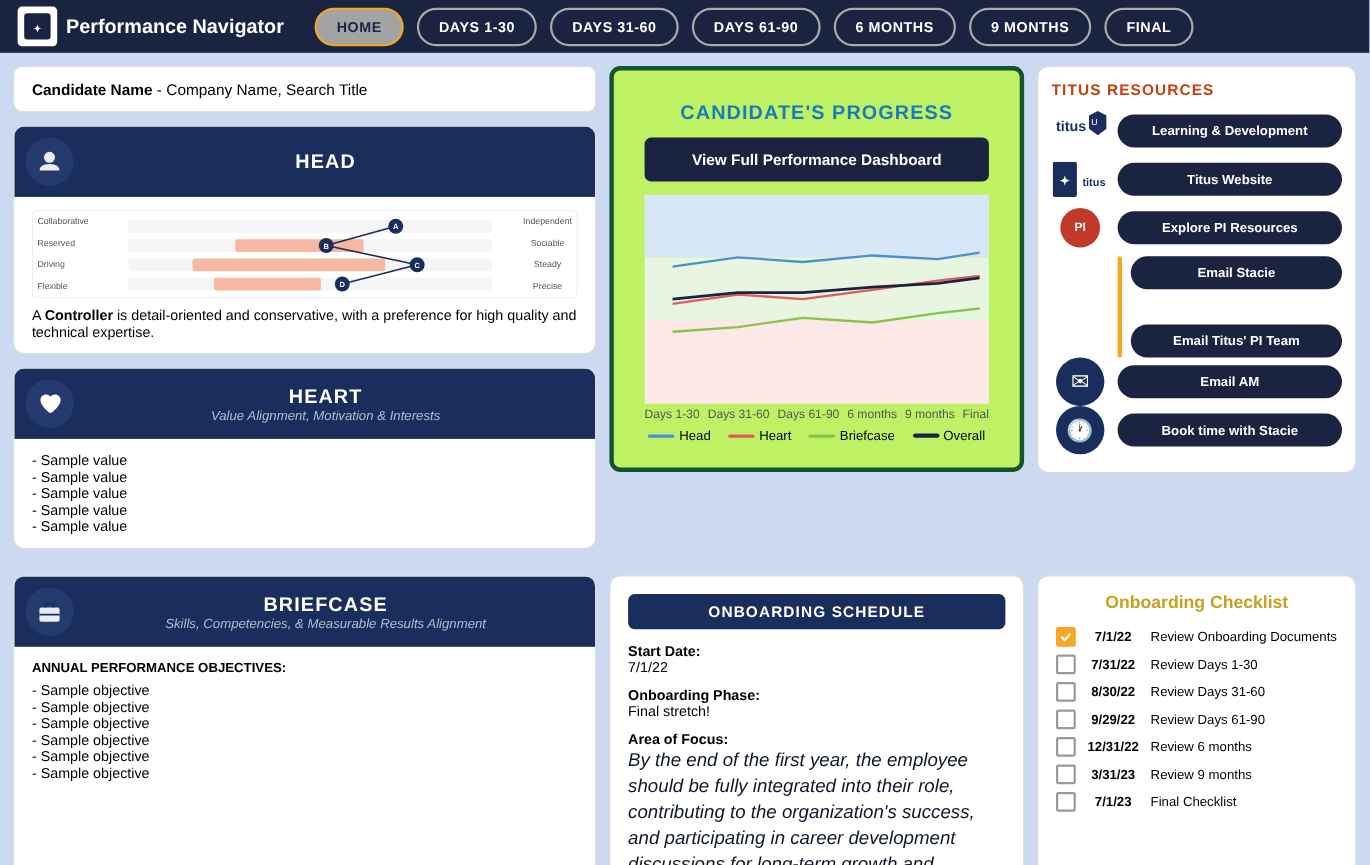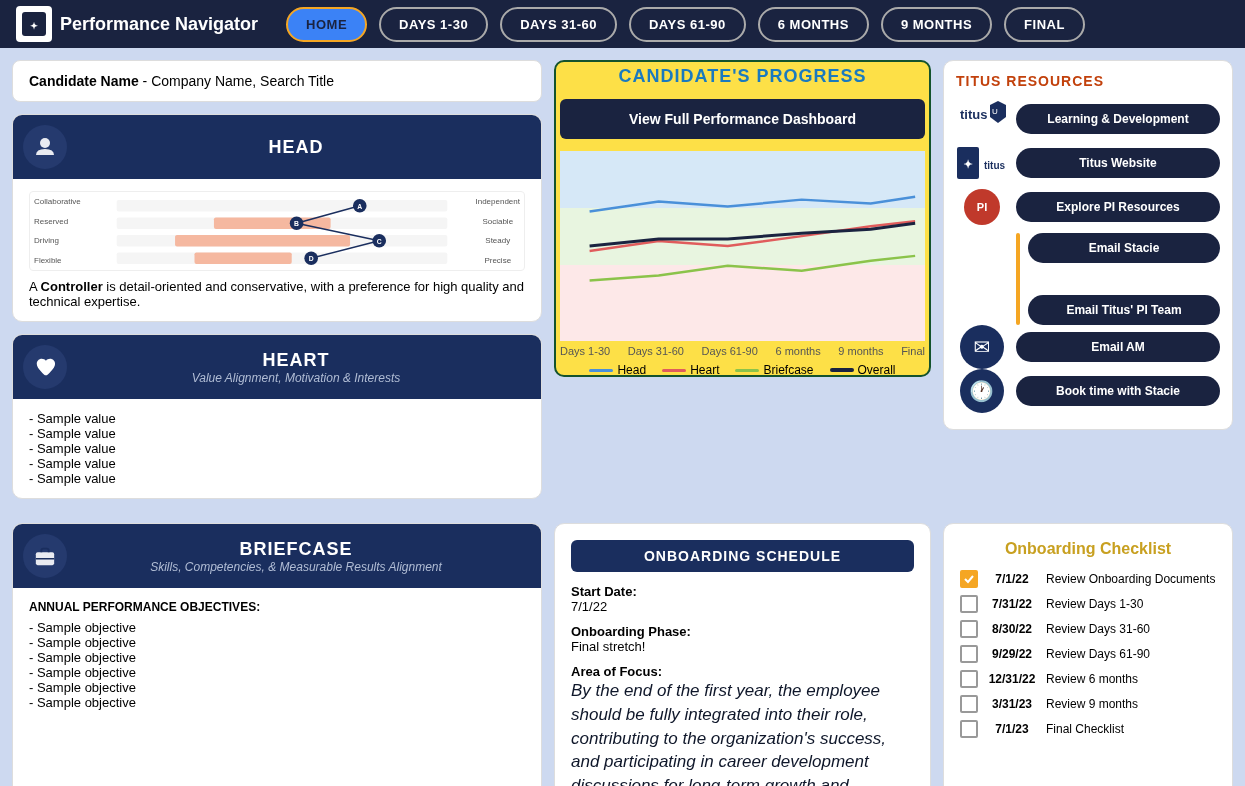--- a/index.html
+++ b/index.html
@@ -48,21 +48,21 @@
       border-radius: 20px;
       border: 2px solid #aaa;
       background: transparent;
       color: white;
       font-size: 13px;
       font-weight: bold;
       cursor: pointer;
       letter-spacing: 0.5px;
     }
     .nav-btn.active {
-      background: #3b82f6;
+      background: #a3a3a3;
       border-color: #f5a623;
       color: #1a2340;
     }
 
     
     .main {
       padding: 12px;
       display: grid;
       grid-template-columns: 530px 1fr 290px;
       grid-template-rows: auto auto;
@@ -142,24 +142,24 @@
 
     
     .mid-col {
       display: flex;
       flex-direction: column;
       gap: 12px;
     }
 
     
     .progress-card {
-      background: #fde047;
+      background: #bef264;
       border-radius: 10px;
-      padding: 4px;
-      border: 2px solid #14532d;
+      padding: 28px;
+      border: 4px solid #14532d;
     }
     .progress-title {
       color: #1a7abf;
       font-size: 18px;
       font-weight: bold;
       text-align: center;
       margin-bottom: 12px;
       letter-spacing: 1px;
     }
     .dashboard-btn {

